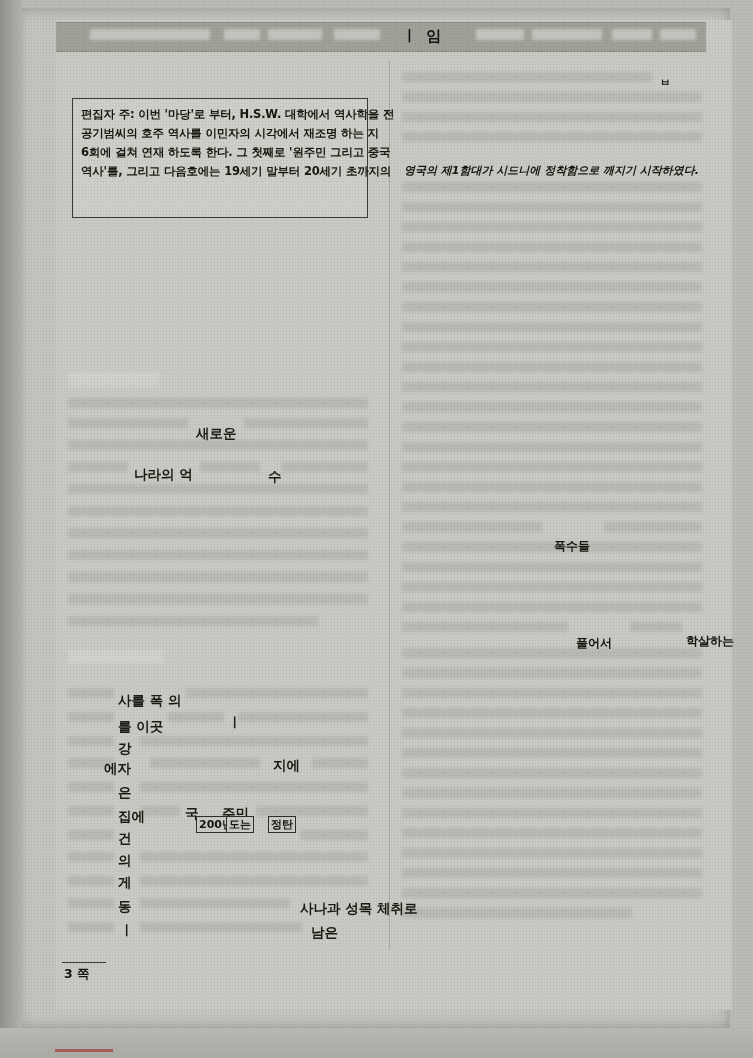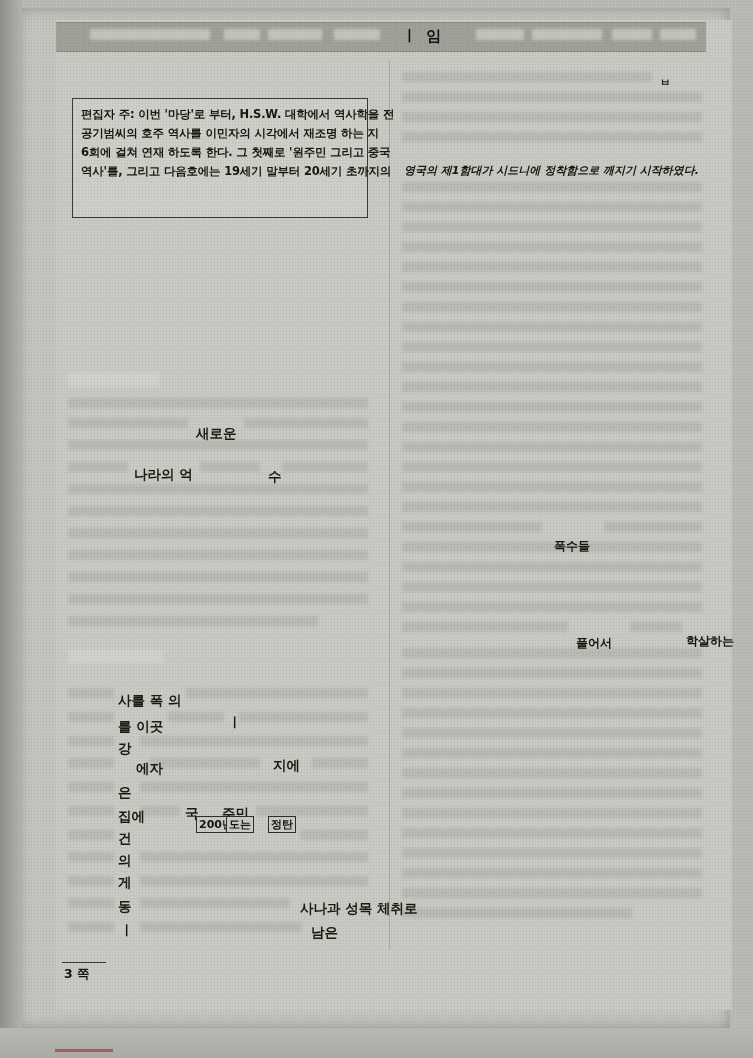--- a/index.html
+++ b/index.html
@@ -319,21 +319,21 @@
   <div class="blk" style="left:402px; top:888px; width:300px; height:10px;"></div>
   <div class="blk" style="left:402px; top:908px; width:230px; height:10px;"></div>
 
   <div class="frag big" style="left:196px; top:425px;">새로운</div>
   <div class="frag big" style="left:134px; top:466px;">나라의 억</div>
   <div class="frag big" style="left:268px; top:468px;">수</div>
   <div class="frag big" style="left:118px; top:692px;">사를 폭 의</div>
   <div class="frag big" style="left:118px; top:718px;">를 이곳</div>
   <div class="frag big" style="left:228px; top:714px;">ㅣ</div>
   <div class="frag big" style="left:118px; top:740px;">강</div>
-  <div class="frag big" style="left:136px; top:760px;">에자</div>
+  <div class="frag big" style="left:104px; top:760px;">에자</div>
   <div class="frag big" style="left:118px; top:784px;">은</div>
   <div class="frag big" style="left:273px; top:757px;">지에</div>
   <div class="frag big" style="left:118px; top:808px;">집에</div>
   <div class="frag big" style="left:185px; top:805px;">국</div>
   <div class="frag big" style="left:222px; top:805px;">주민</div>
   <div class="frag big" style="left:118px; top:830px;">건</div>
   <div class="frag big" style="left:118px; top:852px;">의</div>
   <div class="frag big" style="left:118px; top:874px;">게</div>
   <div class="frag big" style="left:118px; top:898px;">동</div>
   <div class="frag big" style="left:120px; top:922px;">ㅣ</div>

